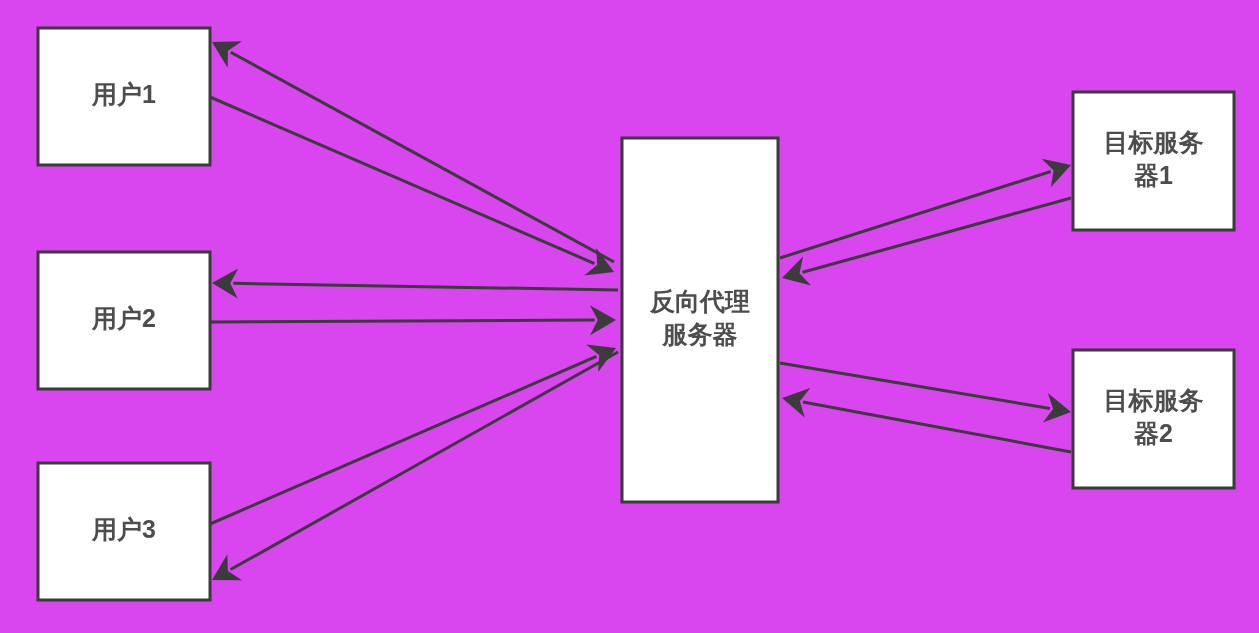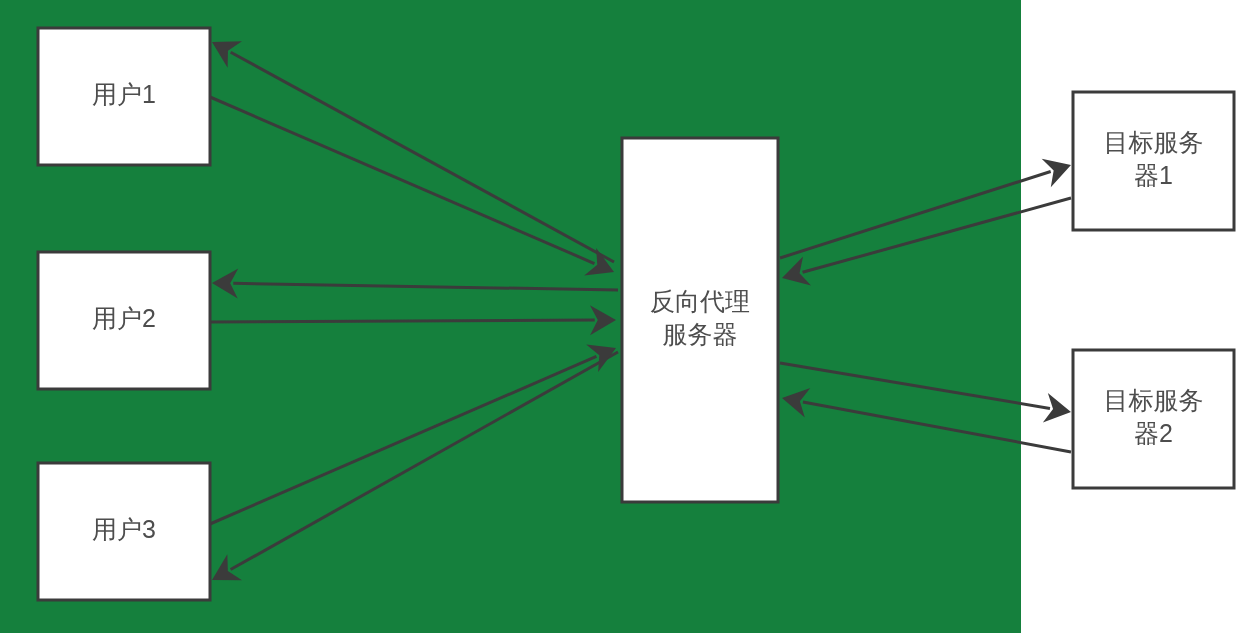--- a/index.html
+++ b/index.html
@@ -8,23 +8,24 @@
     background: #ffffff;
   }
   body {
     width: 1259px;
     height: 633px;
     font-family: "Liberation Sans", "DejaVu Sans", sans-serif;
     overflow: hidden;
   }
   #diagram-canvas {
     position: relative;
-    width: 1021px;
+    width: 1259px;
     height: 633px;
-    background: #15803d;
+    background: #d946ef;
+    font-weight: bold;
   }
   svg.diagram-svg {
     position: absolute;
     top: 0;
     left: 0;
     width: 1259px;
     height: 633px;
   }
   .node-box {
     fill: #ffffff;

